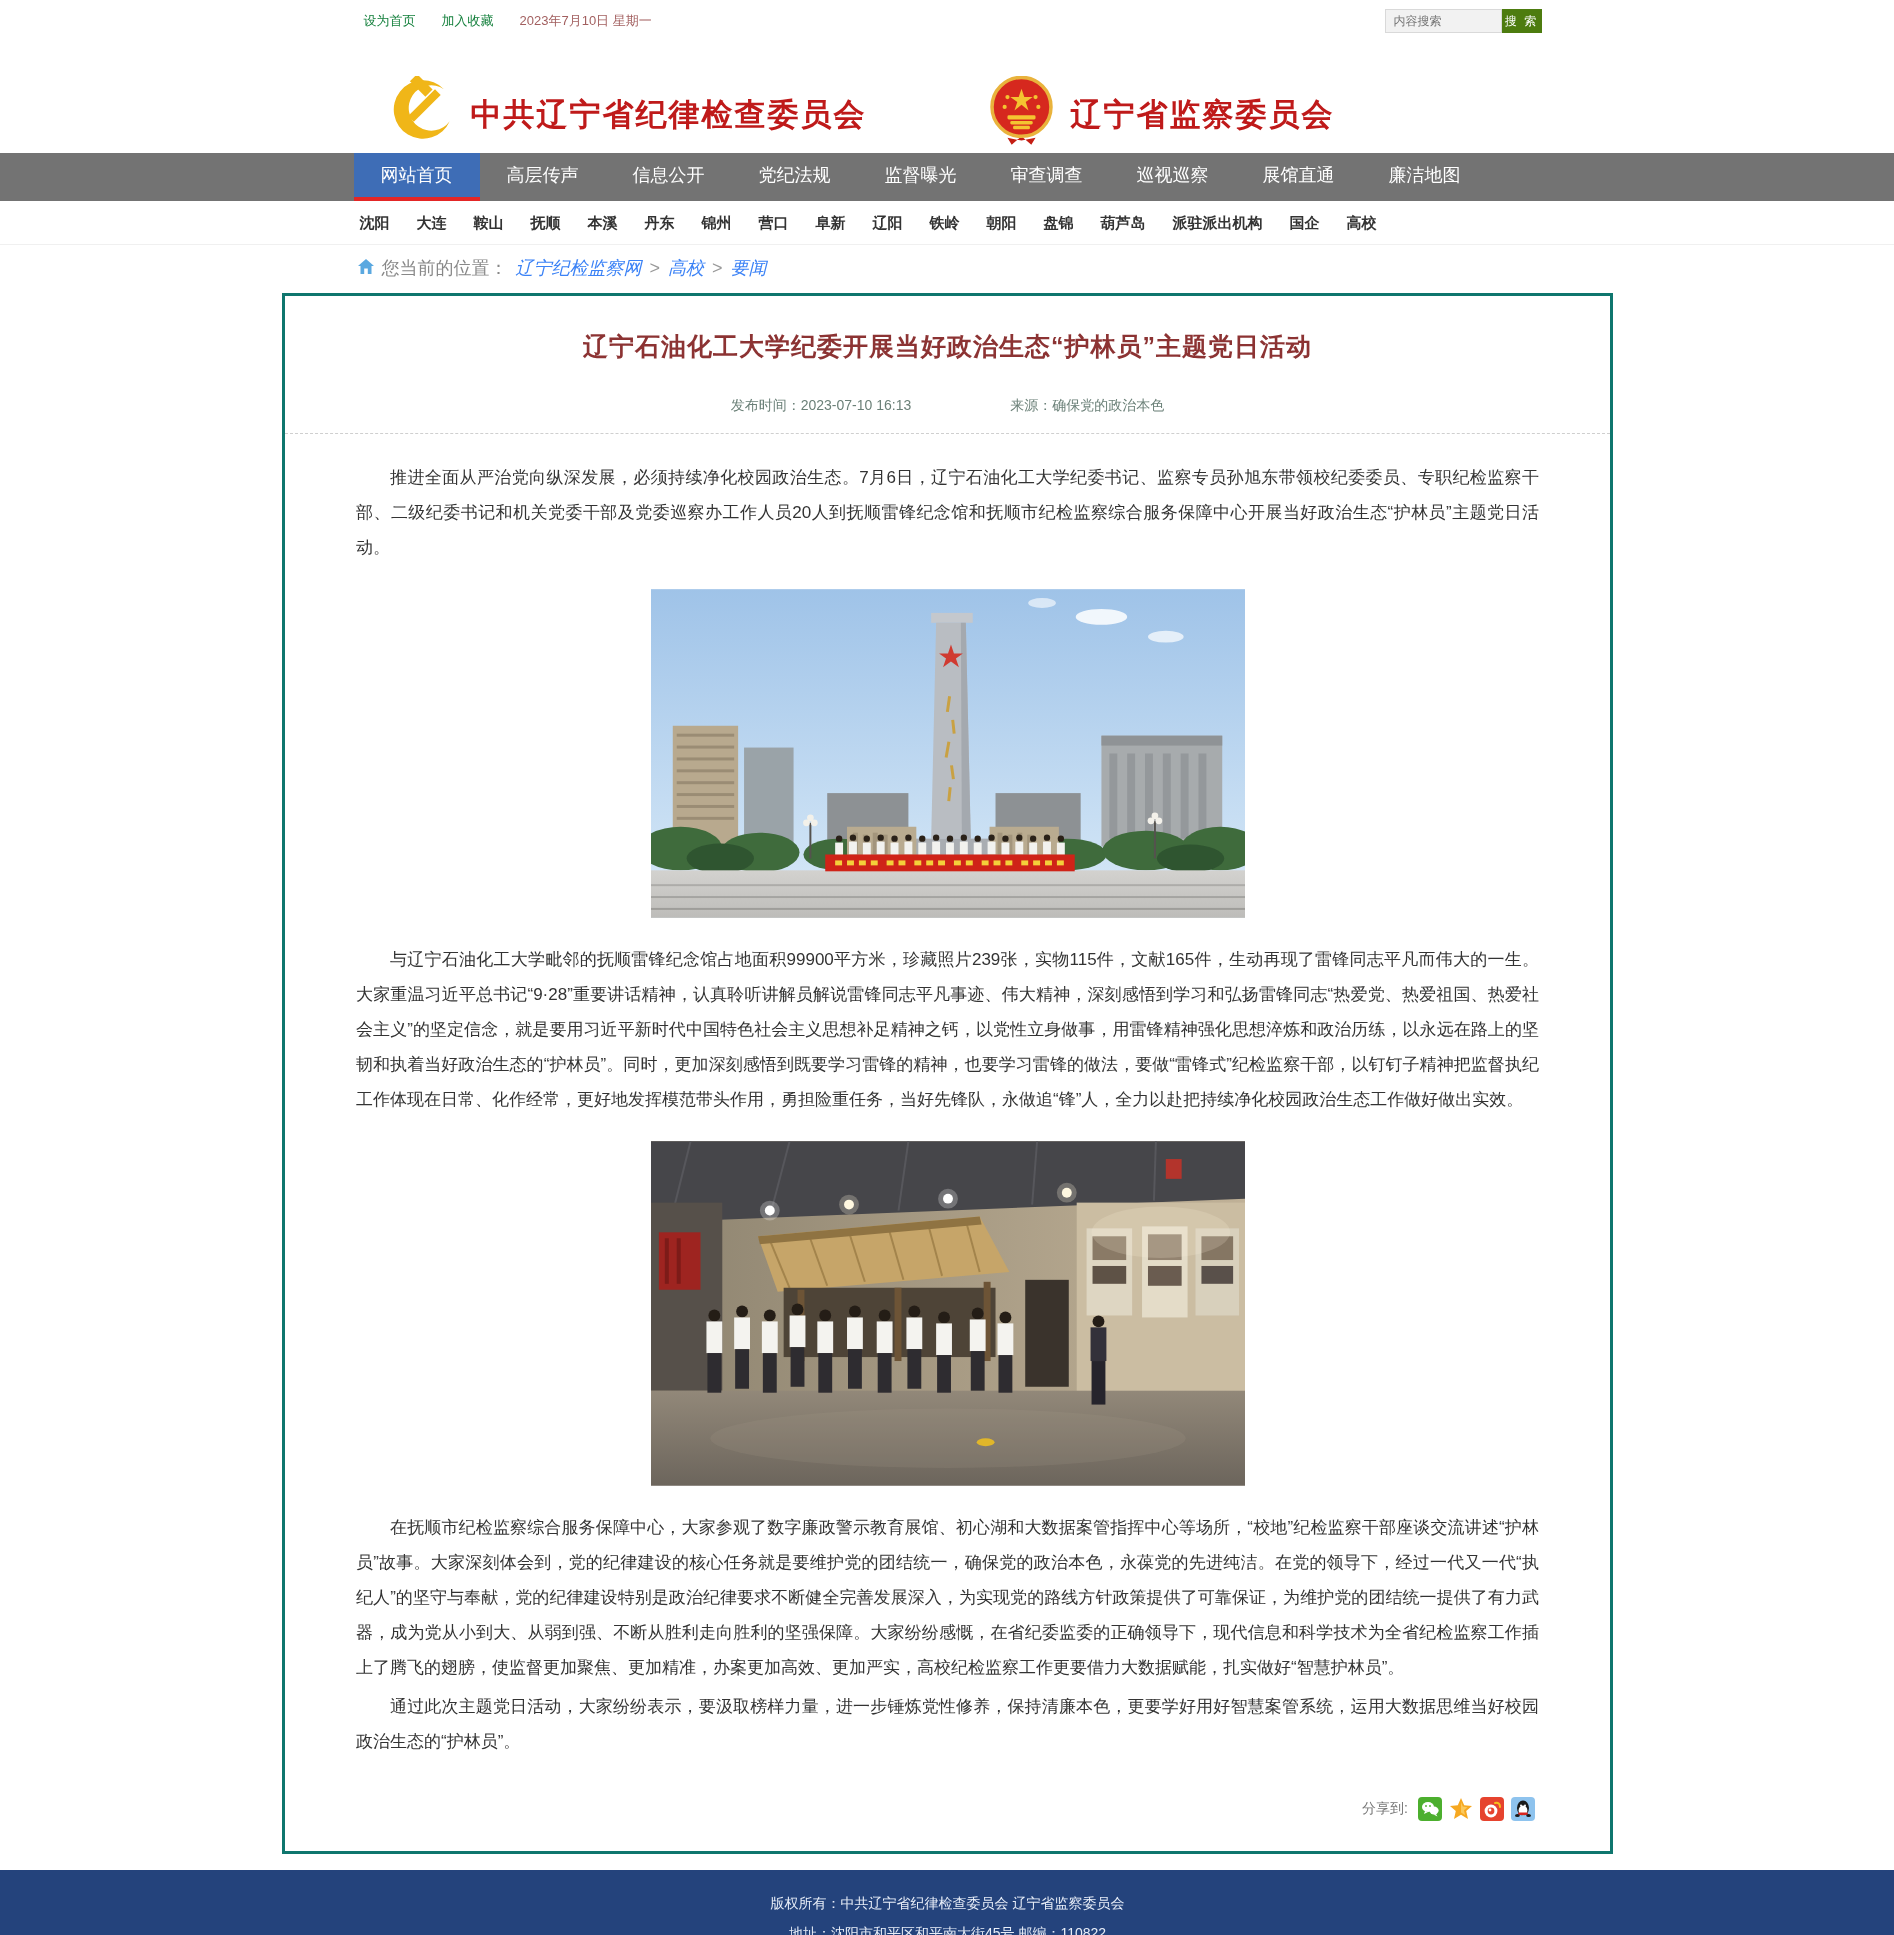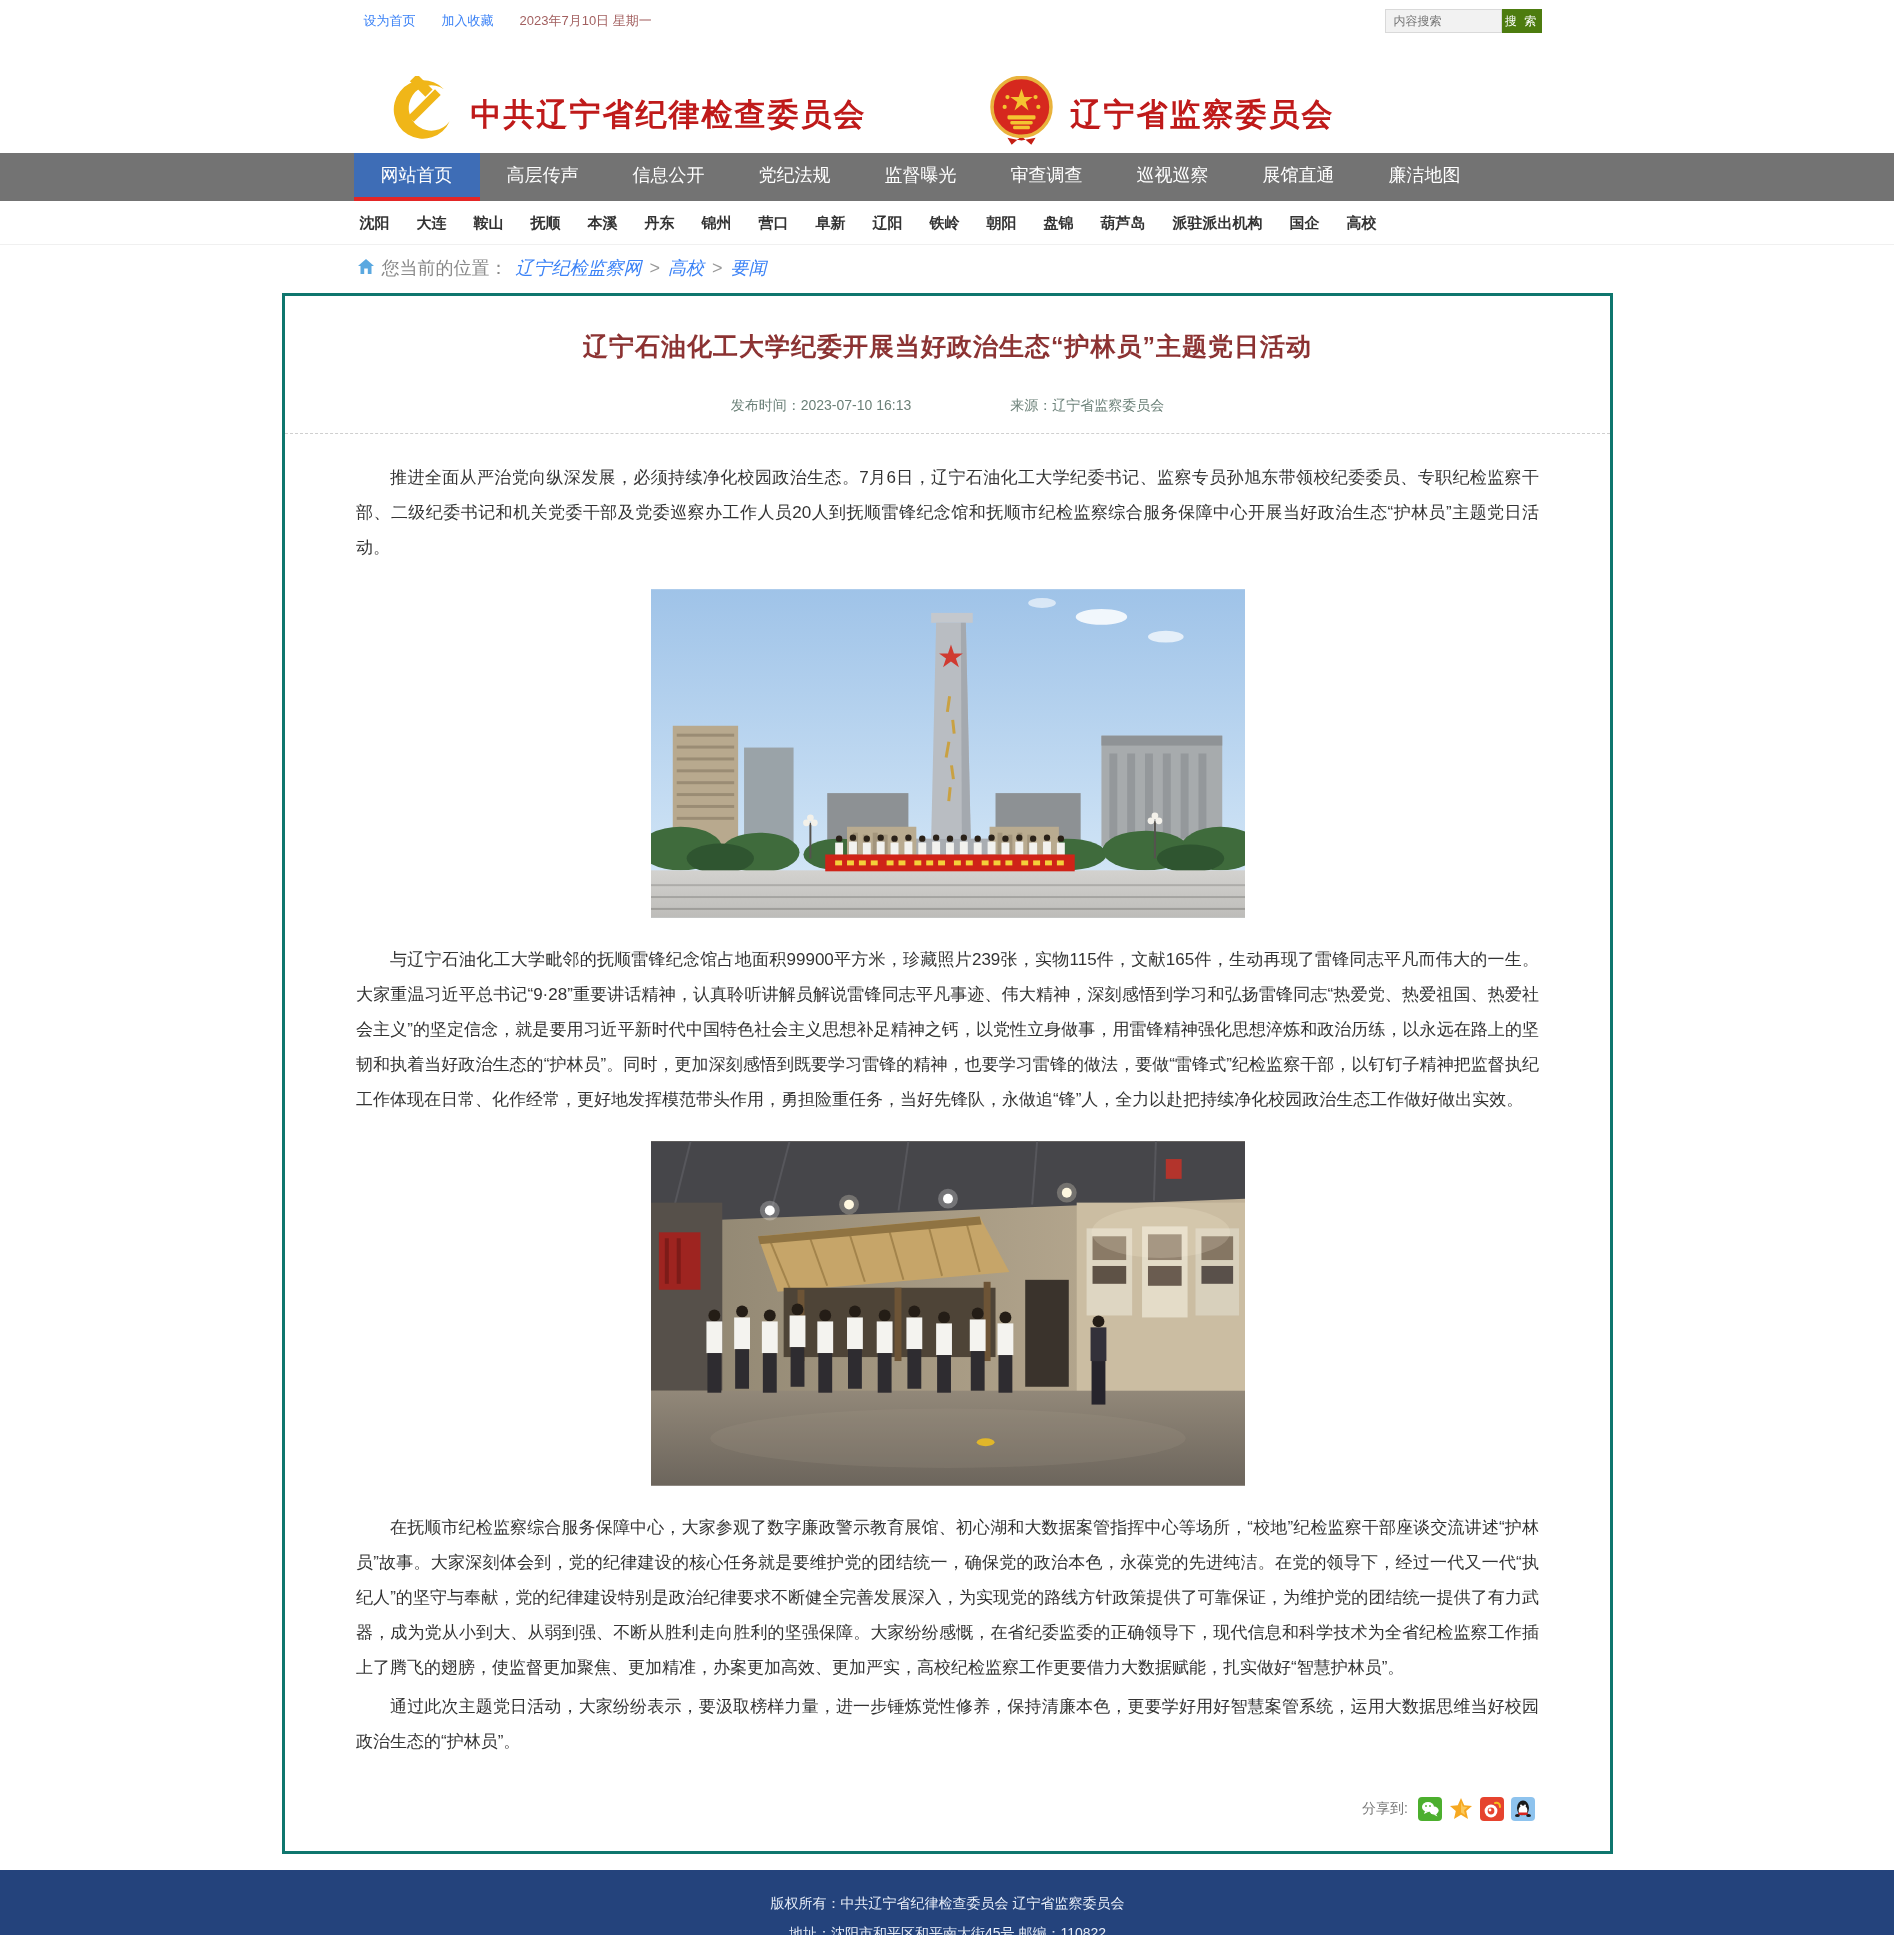--- a/index.html
+++ b/index.html
@@ -8,21 +8,21 @@
     width:1895px; height:1935px; overflow:hidden;
     font-family:"Liberation Sans","DejaVu Sans",sans-serif;
     color:#333;
   }
   .inner { width:1188px; margin:0 auto; position:relative; }
 
   
   .topbar { height:42px; }
   .topbar .inner { height:42px; display:flex; align-items:center; }
   .top-links { display:flex; align-items:center; gap:26px; font-size:13px; color:#a25f5f; padding-left:10px;}
-  .top-links a { color:#3b82f6; text-decoration:none; cursor:pointer; }
+  .top-links a { color:#15803d; text-decoration:none; cursor:pointer; }
   .top-date { color:#a25f5f; }
   .top-search { margin-left:auto; display:flex; align-items:center; }
   .search-input {
     width:117px; height:24px; border:1px solid #d9d9d9; background:#f2f2f2;
     font-size:12px; color:#737373; padding:0 8px; outline:none;
   }
   .search-btn {
     width:40px; height:24px; border:0; background:#4d7c0f; color:#fff;
     font-size:12px; letter-spacing:2px; cursor:pointer;
   }
@@ -189,21 +189,21 @@
     <a>高校</a>
     <span class="crumb-sep">&gt;</span>
     <a>要闻</a>
   </div>
 </div>
 
 <div class="article-box">
   <h1 class="article-title">辽宁石油化工大学纪委开展当好政治生态“护林员”主题党日活动</h1>
   <div class="article-meta">
     <span>发布时间：2023-07-10 16:13</span>
-    <span>来源：辽宁省监察委员会</span>
+    <span>来源：确保党的政治本色</span>
   </div>
   <div class="dotted-divider"></div>
 
   <div class="article-body">
     <p>推进全面从严治党向纵深发展，必须持续净化校园政治生态。7月6日，辽宁石油化工大学纪委书记、监察专员孙旭东带领校纪委委员、专职纪检监察干部、二级纪委书记和机关党委干部及党委巡察办工作人员20人到抚顺雷锋纪念馆和抚顺市纪检监察综合服务保障中心开展当好政治生态“护林员”主题党日活动。</p>
 
     <figure>
       <svg width="594" height="329" viewBox="0 0 600 332">
         <defs>
           <linearGradient id="sky" x1="0" y1="0" x2="0" y2="1">

